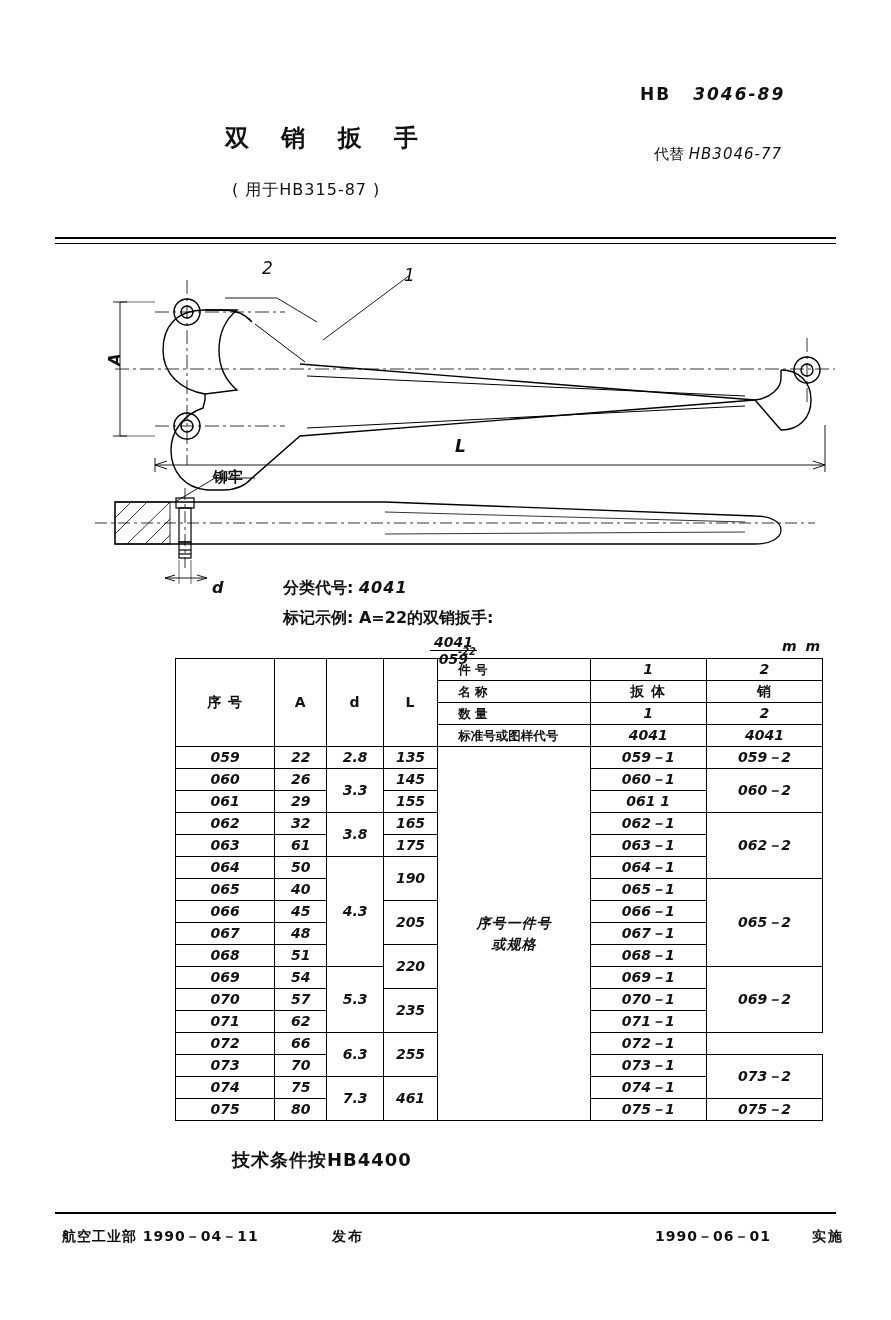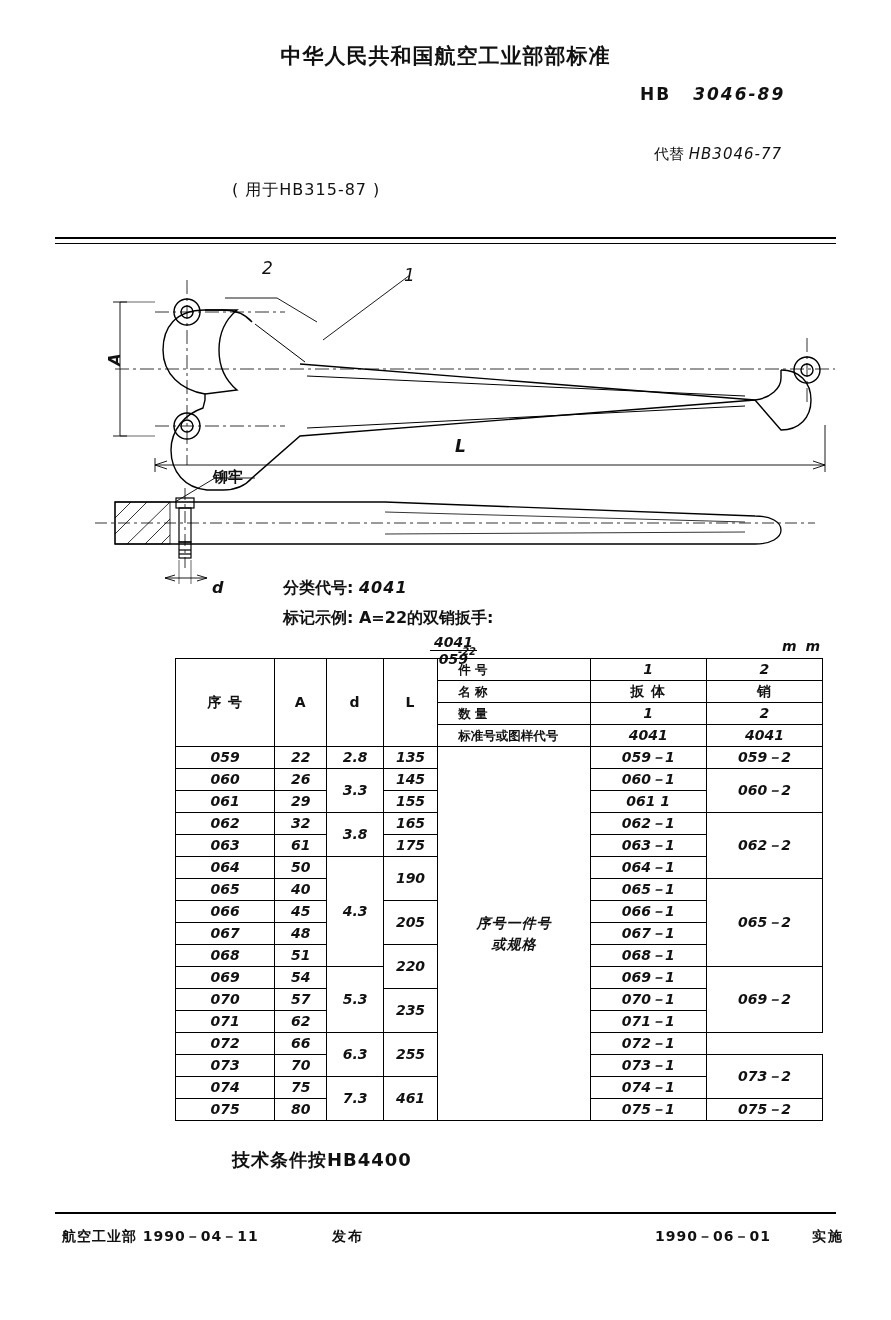--- a/index.html
+++ b/index.html
@@ -120,26 +120,26 @@
   .ft-pub{position:absolute;left:332px;top:1228px;font-size:14px;font-weight:bold;letter-spacing:2px;text-align:right;}
   .ft-date2{position:absolute;left:655px;top:1228px;font-size:14px;font-weight:bold;letter-spacing:1px;}
   .ft-impl{position:absolute;left:812px;top:1228px;font-size:14px;font-weight:bold;letter-spacing:2px;}
   .ital{font-style:italic;margin-top:10px;}
 </style>
 </head>
 <body>
 
 <div class="page">
 
-  <div class="hdr-title">中华人民共和国航空工业部部标准</div>
 
   <div class="hdr-std-no">
     <span>HB</span><span class="gap"></span><span class="ital">3046-89</span>
   </div>
 
+  <div class="doc-title">双 销 扳 手</div>
 
   <div class="doc-replace">
     <span>代替</span>
     <span class="ital">HB3046-77</span>
   </div>
 
   <div class="doc-sub">( 用于HB315-87 )</div>
 
   <div class="rule-top"></div>
   <div class="rule-top2"></div>

